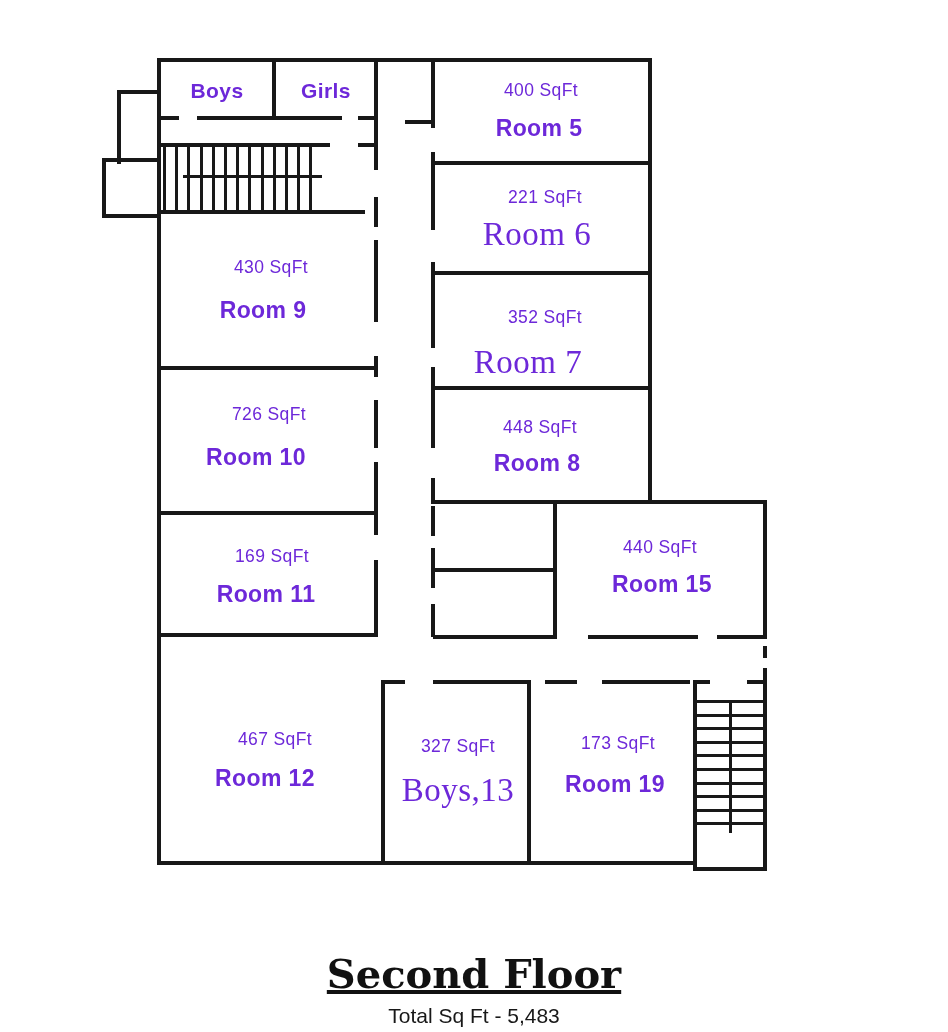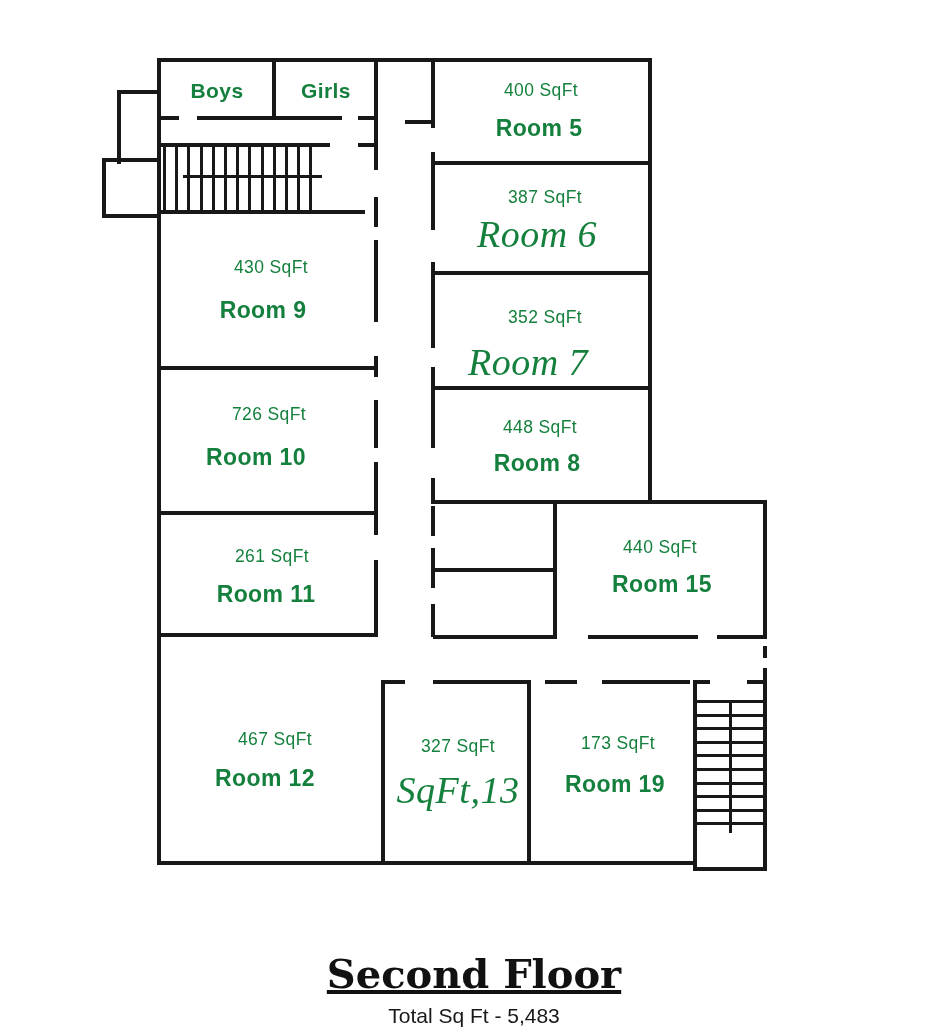--- a/index.html
+++ b/index.html
@@ -5,25 +5,25 @@
   html,body{margin:0;padding:0;background:#ffffff;}
   body{width:948px;height:1032px;position:relative;overflow:hidden;
        font-family:"Liberation Sans",sans-serif;color:#1c1c1c;}
   #plan{position:absolute;left:0;top:0;width:948px;height:945px;}
   .w{position:absolute;background:#181818;}
   .risers{position:absolute;
      background:repeating-linear-gradient(90deg,#181818 0 3px,transparent 3px 12.2px);}
   .treads{position:absolute;
      background:repeating-linear-gradient(180deg,#181818 0 3px,transparent 3px 13.6px);}
   .lbl{position:absolute;transform:translate(-50%,-50%);white-space:nowrap;
-       text-align:left;color:#15803d;}
+       text-align:left;color:#6d28d9;}
   .sqft{font-size:17.5px;letter-spacing:.4px;}
   .rname{font-size:23px;font-weight:bold;letter-spacing:.4px;}
   .rname.serif{font-family:"Liberation Serif","DejaVu Serif",serif;
-       font-weight:normal;font-size:38px;letter-spacing:.5px;font-style:italic;}
+       font-weight:normal;font-size:33px;letter-spacing:.5px;}
   .restroom{font-size:21px;font-weight:bold;letter-spacing:.4px;}
   #titleblock{position:absolute;left:0;top:952px;width:948px;text-align:center;}
   #main-title{font-family:"DejaVu Serif","Liberation Serif",serif;font-weight:bold;
        font-size:40px;color:#111;margin:0;line-height:1.1;text-decoration:underline;}
   #sub-title{font-size:21px;color:#181818;margin-top:8px;}
 </style>
 </head>
 <body>
 
 <div id="plan">
@@ -101,43 +101,43 @@
 
   <div class="treads" style="left:697px;top:700px;width:66px;height:136px"></div>
   <div class="w" style="left:729px;top:700px;width:3px;height:133px"></div>
 
   <div class="lbl restroom" style="left:217px;top:91px">Boys</div>
   <div class="lbl restroom" style="left:326px;top:91px">Girls</div>
 
   <div class="lbl sqft" style="left:541px;top:90px">400 SqFt</div>
   <div class="lbl rname" style="left:539px;top:128px">Room 5</div>
 
-  <div class="lbl sqft" style="left:545px;top:197px">387 SqFt</div>
+  <div class="lbl sqft" style="left:545px;top:197px">221 SqFt</div>
   <div class="lbl rname serif" style="left:537px;top:234px">Room 6</div>
 
   <div class="lbl sqft" style="left:545px;top:317px">352 SqFt</div>
   <div class="lbl rname serif" style="left:528px;top:362px">Room 7</div>
 
   <div class="lbl sqft" style="left:540px;top:427px">448 SqFt</div>
   <div class="lbl rname" style="left:537px;top:463px">Room 8</div>
 
   <div class="lbl sqft" style="left:271px;top:267px">430 SqFt</div>
   <div class="lbl rname" style="left:263px;top:310px">Room 9</div>
 
   <div class="lbl sqft" style="left:269px;top:414px">726 SqFt</div>
   <div class="lbl rname" style="left:256px;top:457px">Room 10</div>
 
-  <div class="lbl sqft" style="left:272px;top:556px">261 SqFt</div>
+  <div class="lbl sqft" style="left:272px;top:556px">169 SqFt</div>
   <div class="lbl rname" style="left:266px;top:594px">Room 11</div>
 
   <div class="lbl sqft" style="left:275px;top:739px">467 SqFt</div>
   <div class="lbl rname" style="left:265px;top:778px">Room 12</div>
 
   <div class="lbl sqft" style="left:458px;top:746px">327 SqFt</div>
-  <div class="lbl rname serif" style="left:458px;top:790px">SqFt,13</div>
+  <div class="lbl rname serif" style="left:458px;top:790px">Boys,13</div>
 
   <div class="lbl sqft" style="left:618px;top:743px">173 SqFt</div>
   <div class="lbl rname" style="left:615px;top:784px">Room 19</div>
 
   <div class="lbl sqft" style="left:660px;top:547px">440 SqFt</div>
   <div class="lbl rname" style="left:662px;top:584px">Room 15</div>
 
 </div>
 
 <div id="titleblock">

